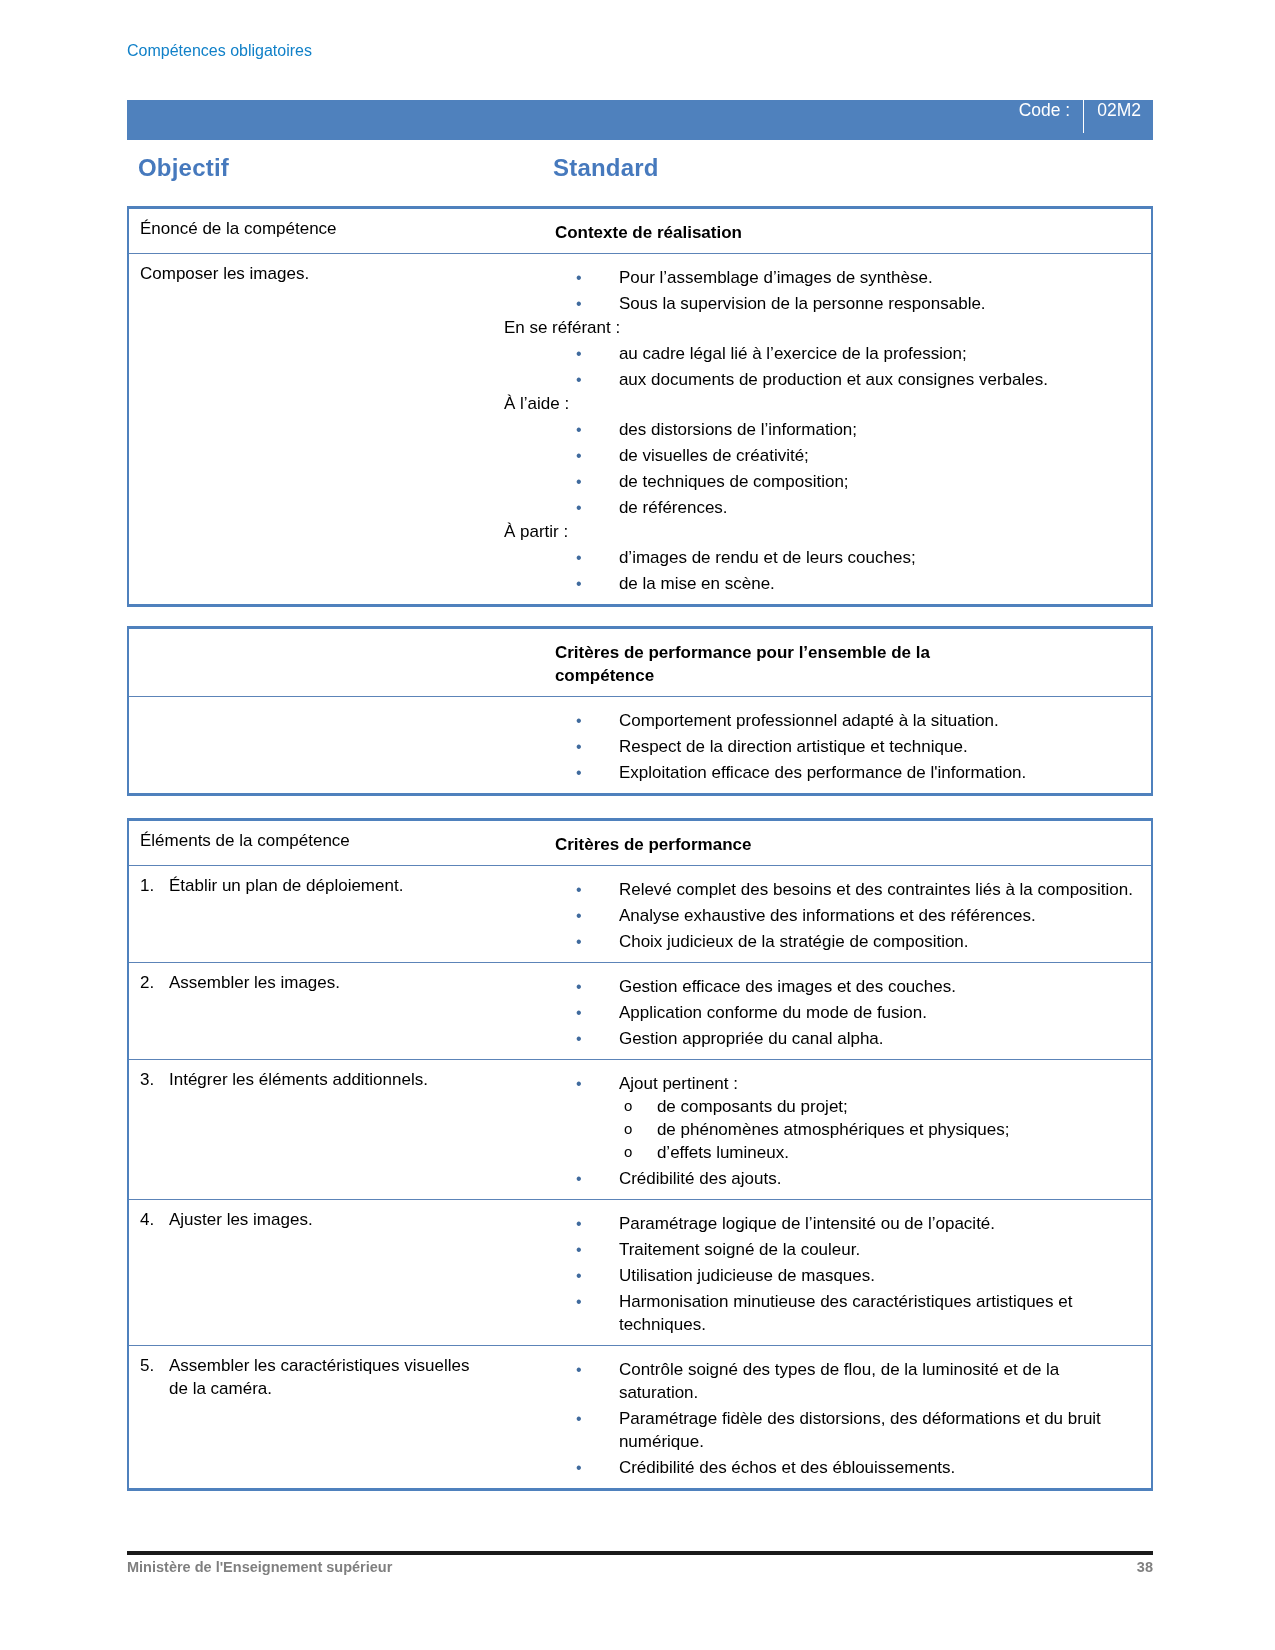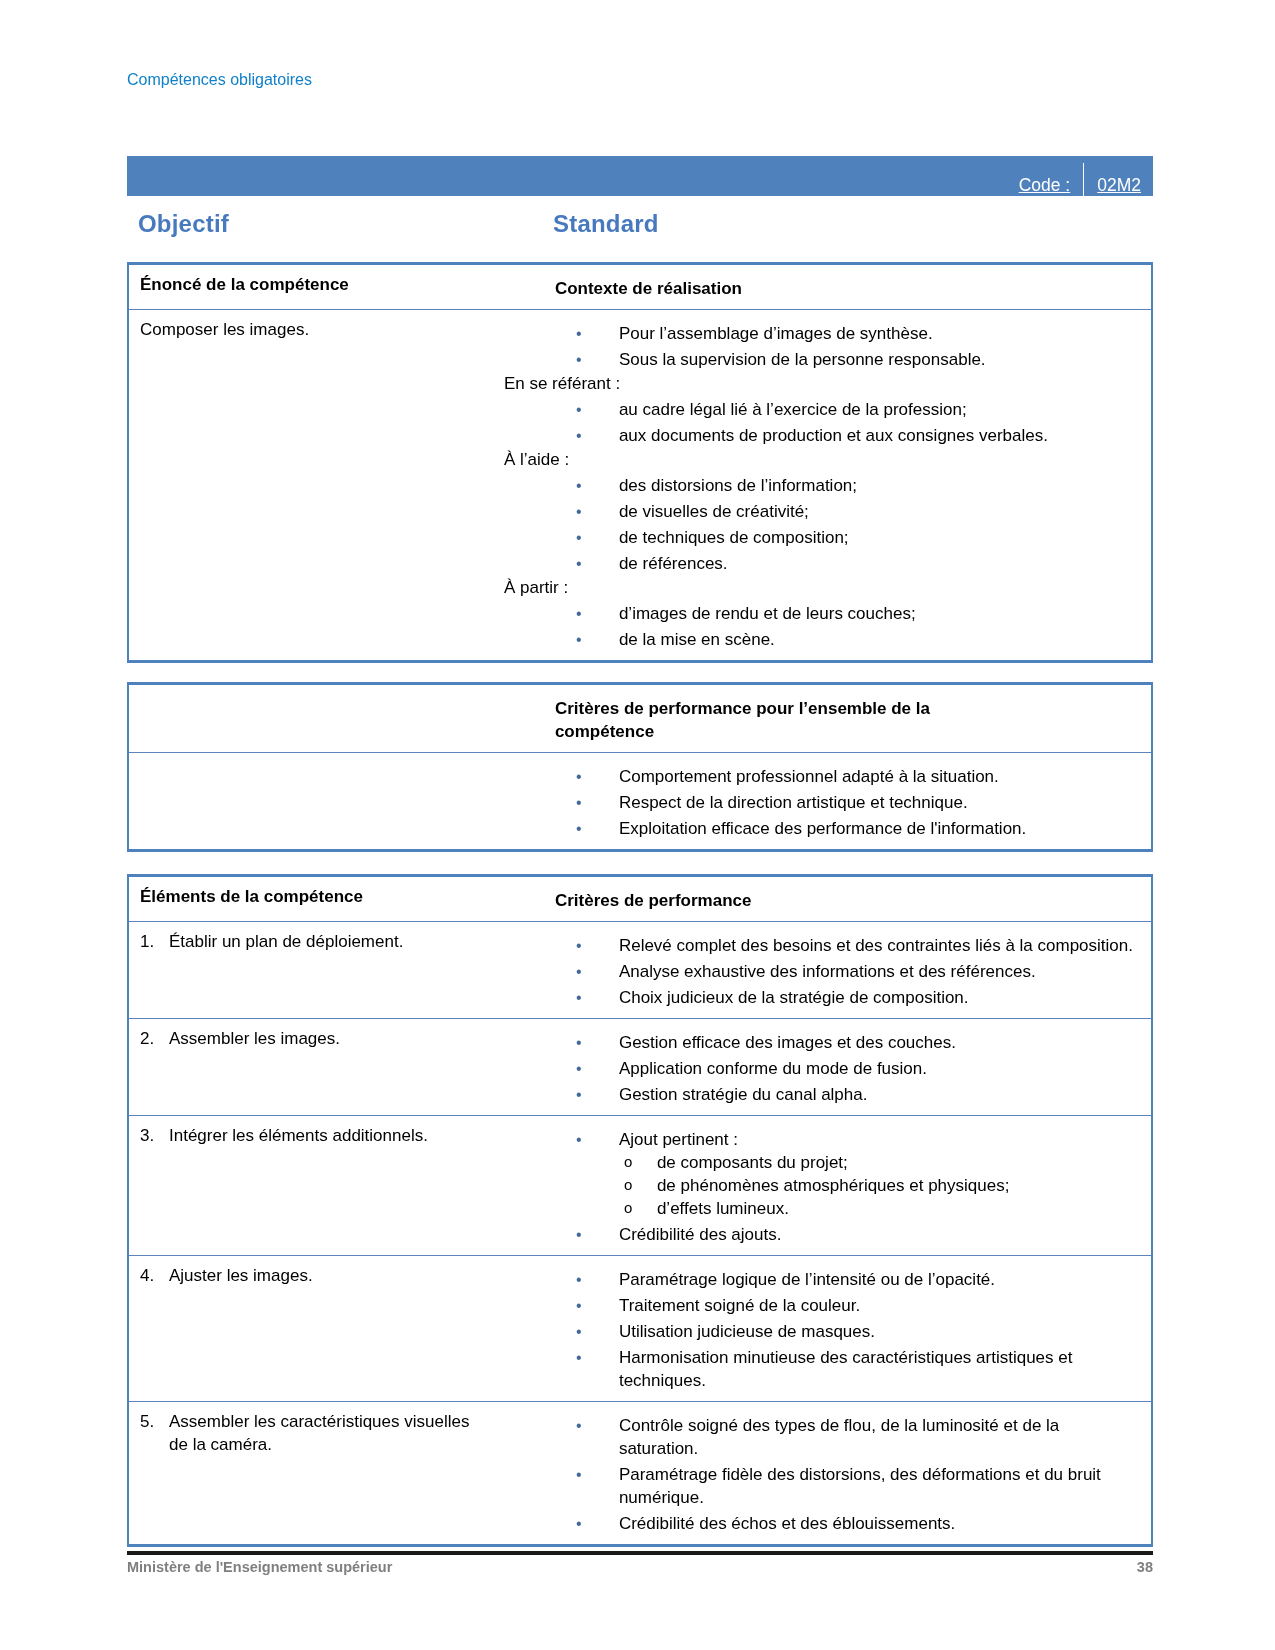--- a/index.html
+++ b/index.html
@@ -15,29 +15,29 @@
   *{margin:0;padding:0;box-sizing:border-box;}
   html,body{background:#ffffff;}
   body{
     width:1275px;height:1650px;position:relative;overflow:hidden;
     font-family:"Liberation Sans","DejaVu Sans",sans-serif;
     color:#000;
   }
   .content{position:absolute;left:127px;top:0;width:1026px;}
 
   .runhead{
-    margin-top:70px;
+    margin-top:41px;
     color:var(--runhead-blue);
     font-size:16px;line-height:20px;
   }
 
   .banner{
-    margin-top:66px;height:40px;background:var(--banner-blue);
-    display:flex;justify-content:flex-end;align-items:flex-end;
-    color:#fff;font-size:17.5px;text-decoration:underline;
+    margin-top:39px;height:40px;background:var(--banner-blue);
+    display:flex;justify-content:flex-end;align-items:flex-start;
+    color:#fff;font-size:17.5px;
   }
   .banner .code-divider{width:1px;height:33px;background:#fff;margin:0 13px;}
   .banner .code-value{margin-right:12px;}
 
   .titles{margin-top:14px;position:relative;height:27px;}
   .titles .t{
     position:absolute;top:0;font-size:24px;font-weight:bold;
     color:var(--title-blue);letter-spacing:.2px;
   }
   .titles .t.obj{left:11px;}
@@ -48,21 +48,21 @@
     border-top-width:3px;border-bottom-width:3px;
     background:#fff;font-size:17px;line-height:23px;
   }
   .t1{margin-top:25px;}
   .t2{margin-top:19px;}
   .t3{margin-top:22px;}
   .row{display:flex;}
   .row + .row{border-top:1px solid var(--sep-blue);}
   .cell-l{width:36%;padding:8px 10px 9px 11px;}
   .cell-r{width:64%;padding:12px 10px 9px 7px;}
-  .hdr{font-weight:bold;}
+  .hdr{font-weight:normal;}
   .rh-header{margin-left:51px;font-weight:bold;max-width:470px;}
 
   .line{position:relative;}
   .line.bullet{padding-left:115px;}
   .line.sub{padding-left:153px;}
   .line.bullet + .line.bullet,
   .line.plain + .line.bullet,
   .line.sub + .line.bullet{margin-top:3px;}
   .line.plain{margin-top:1px;}
   .line .mk{
@@ -167,21 +167,21 @@
       <div class="row">
         <div class="cell-l">
           <div class="num-line">
             <span class="num">2.</span>
             <span>Assembler les images.</span>
           </div>
         </div>
         <div class="cell-r">
           <div class="line bullet"><span class="mk">•</span><span>Gestion efficace des images et des couches.</span></div>
           <div class="line bullet"><span class="mk">•</span><span>Application conforme du mode de fusion.</span></div>
-          <div class="line bullet"><span class="mk">•</span><span>Gestion stratégie du canal alpha.</span></div>
+          <div class="line bullet"><span class="mk">•</span><span>Gestion appropriée du canal alpha.</span></div>
         </div>
       </div>
       <div class="row">
         <div class="cell-l">
           <div class="num-line">
             <span class="num">3.</span>
             <span>Intégrer les éléments additionnels.</span>
           </div>
         </div>
         <div class="cell-r">

